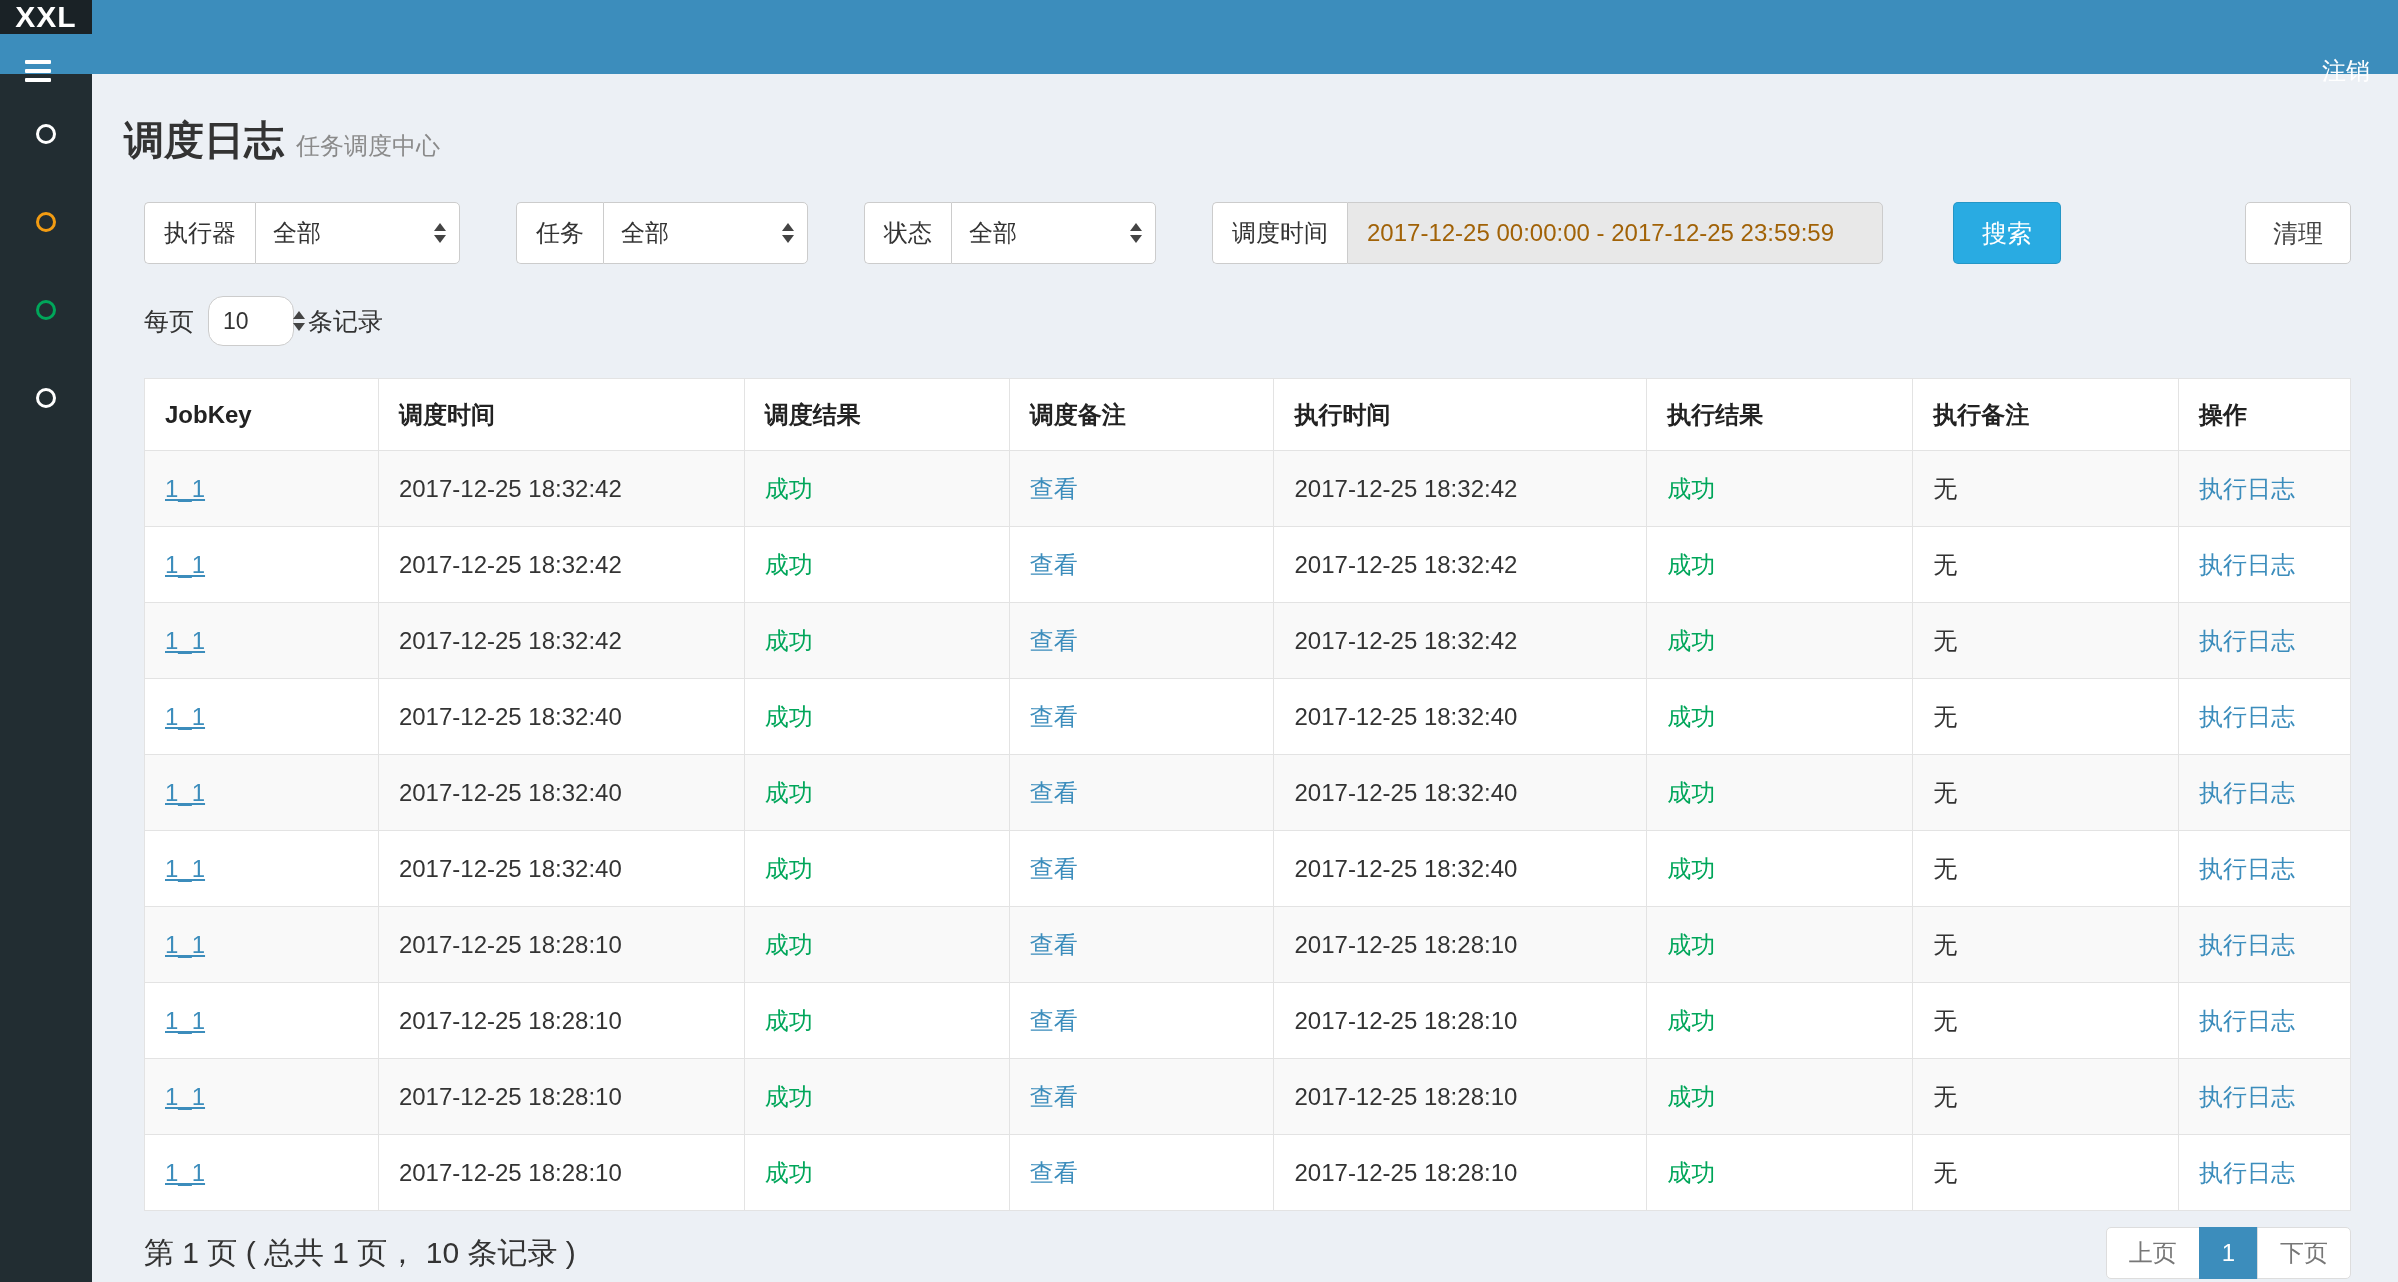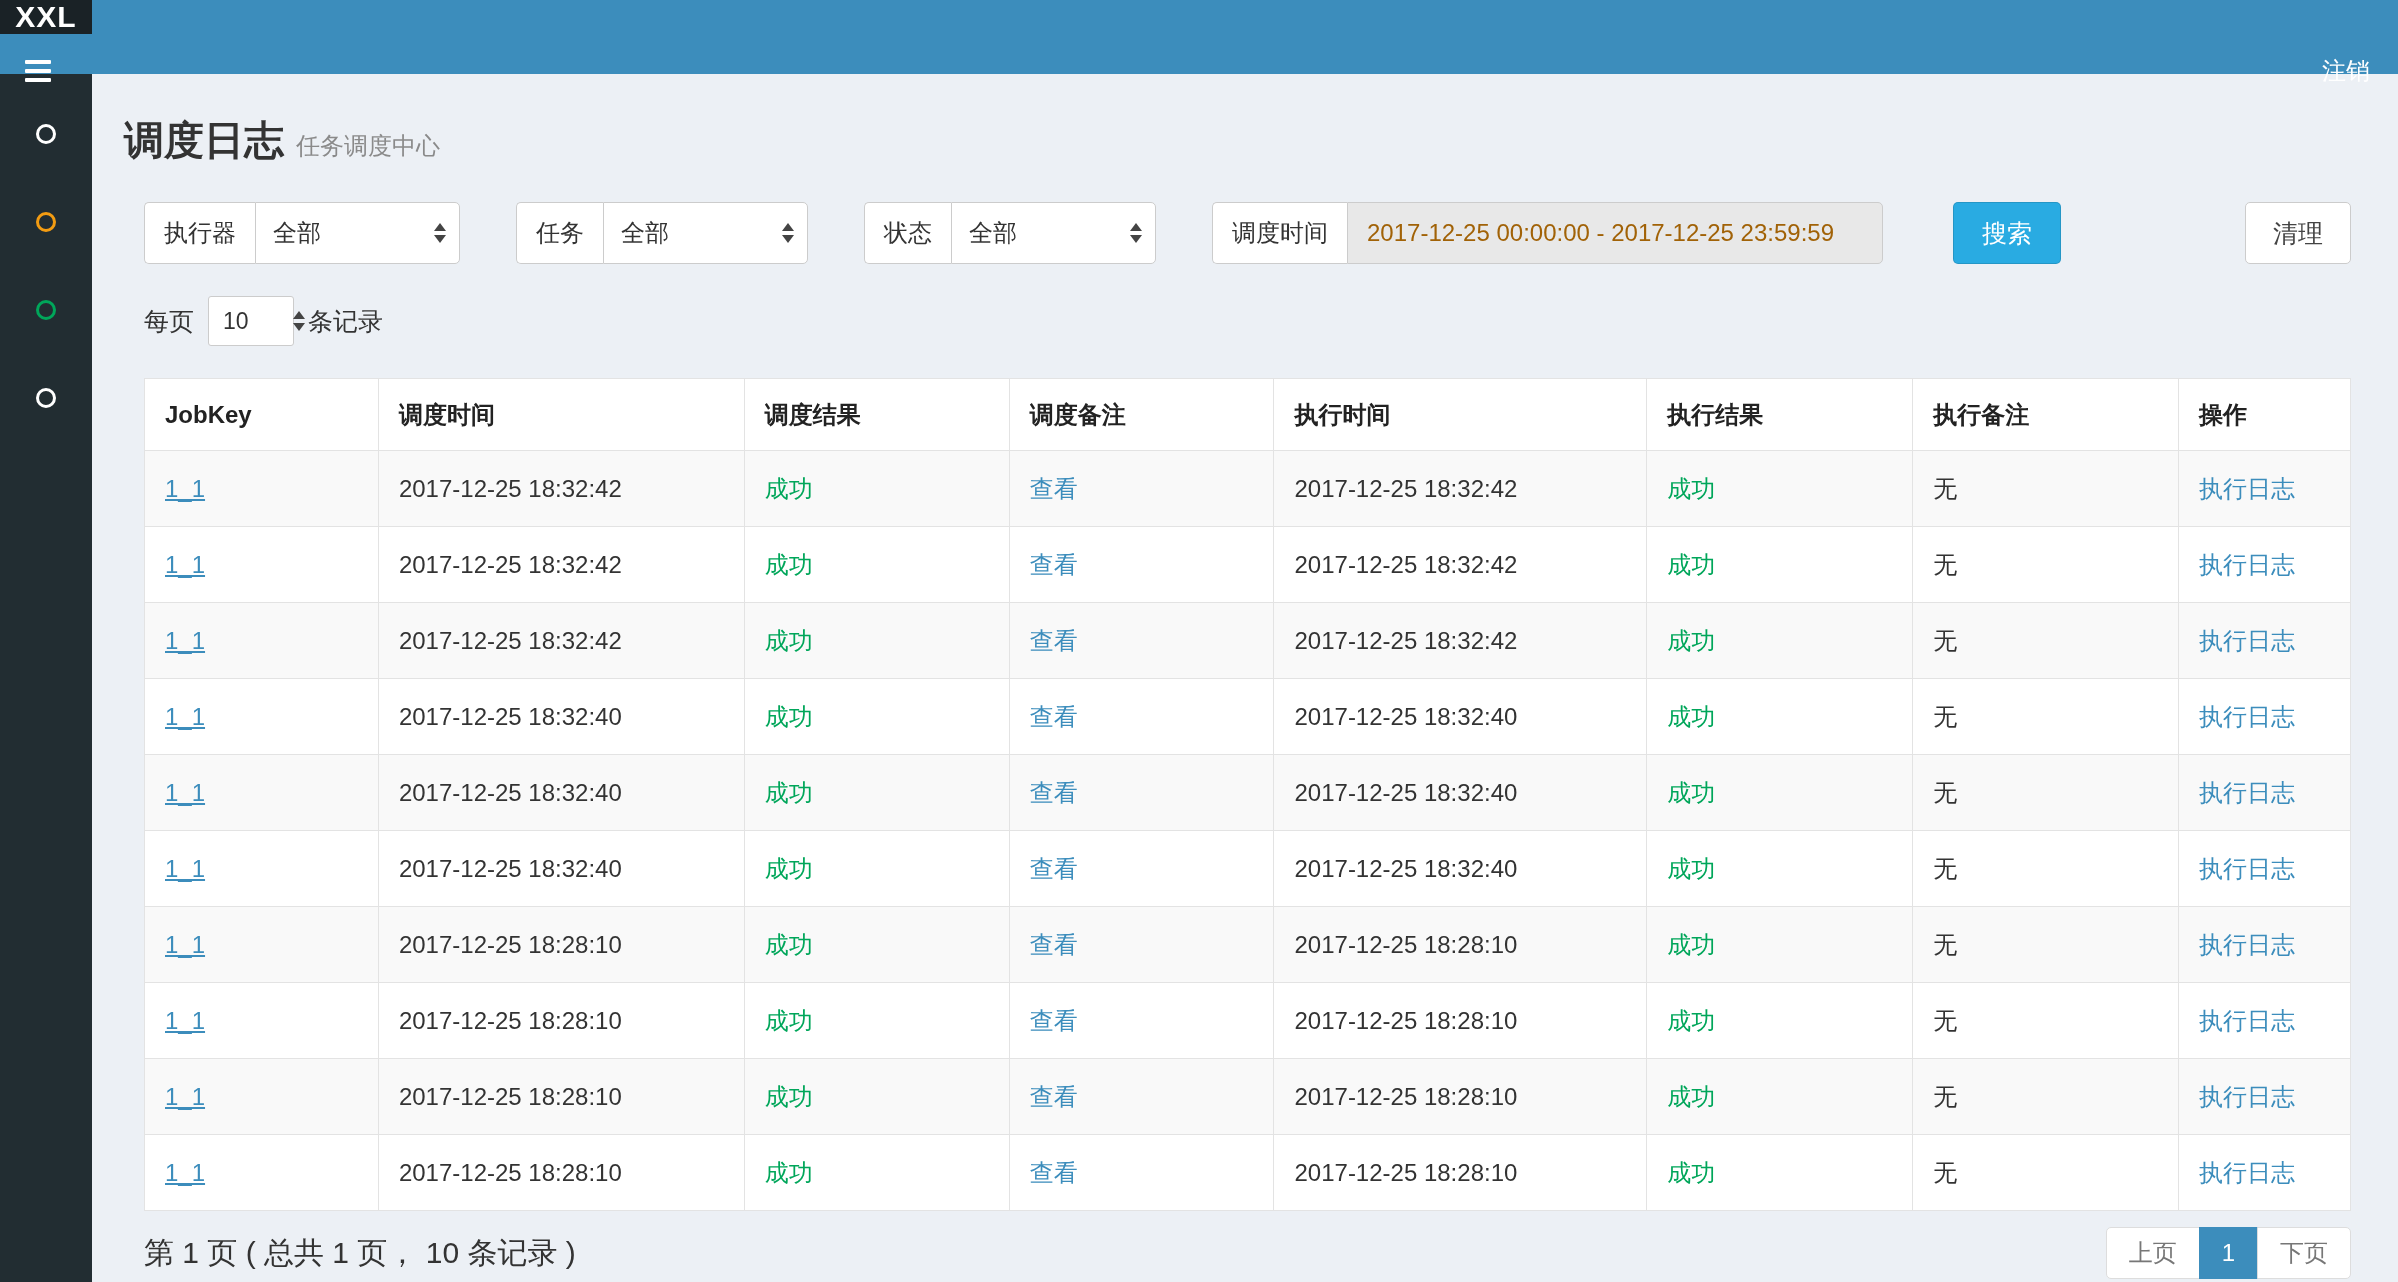--- a/index.html
+++ b/index.html
@@ -50,21 +50,21 @@
     font-size:24px; color:#a16207; padding:6px 19px; width:536px; outline:none; }
   .btn { height:62px; font-size:25px; border-radius:5px; cursor:pointer;
     font-family:inherit; }
   .btn-search { background:var(--search_button_bg,#29abe2); color:#fff; width:108px;
     margin-left:70px; border:1px solid rgba(0,0,0,0.12); }
   .btn-clear { background:#fff; color:#444; border:1px solid #ccc; width:106px; margin-left:auto; }
 
   
   .page-size-row { margin-top:32px; display:flex; align-items:center; font-size:25px;
     color:#333; gap:14px; }
-  .selectbox.small { height:50px; width:86px; border-radius:3px; padding:0 10px 0 14px; font-size:23px;gap:32px; }
+  .selectbox.small { height:50px; width:86px; border-radius:15px; padding:0 10px 0 14px; font-size:23px;gap:32px; }
 
   
   table { margin-top:32px; border-collapse:collapse; width:2207px; background:#fff; font-size:24px; }
   th,td { border:1px solid #e3e3e3; text-align:left; padding:0 20px; }
   th { height:72px; font-weight:bold; color:#222; background:#fff; }
   td { height:76px; color:#333; }
   tbody tr:nth-child(odd) { background:#f9f9f9; }
   tbody tr:nth-child(even) { background:#fff; }
   a.cell-link { color:var(--link,#3c8dbc); text-decoration:none; cursor:pointer; }
   a.cell-link.jobkey { text-decoration:underline; }

